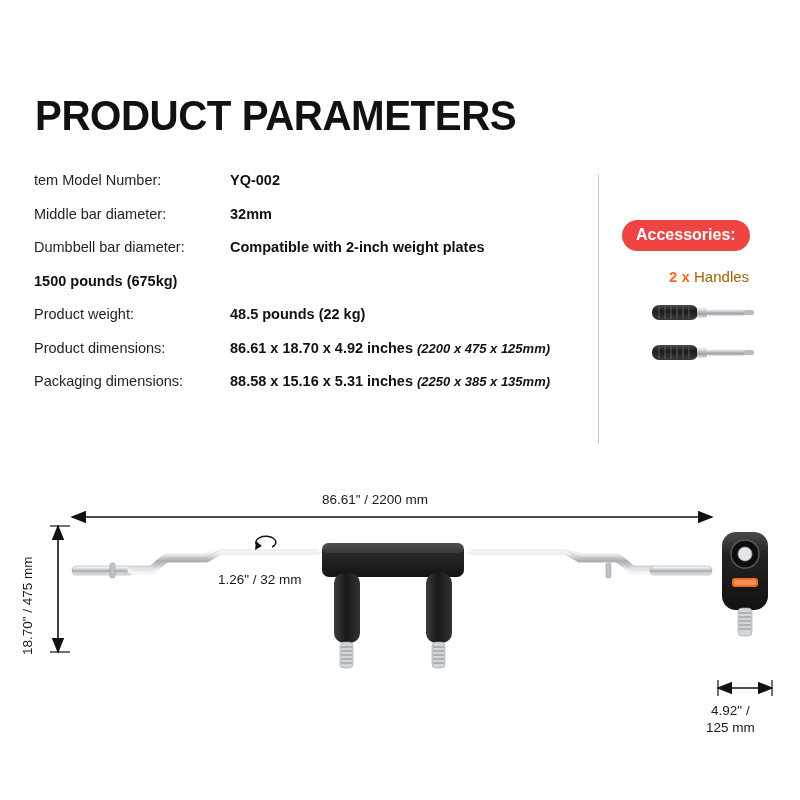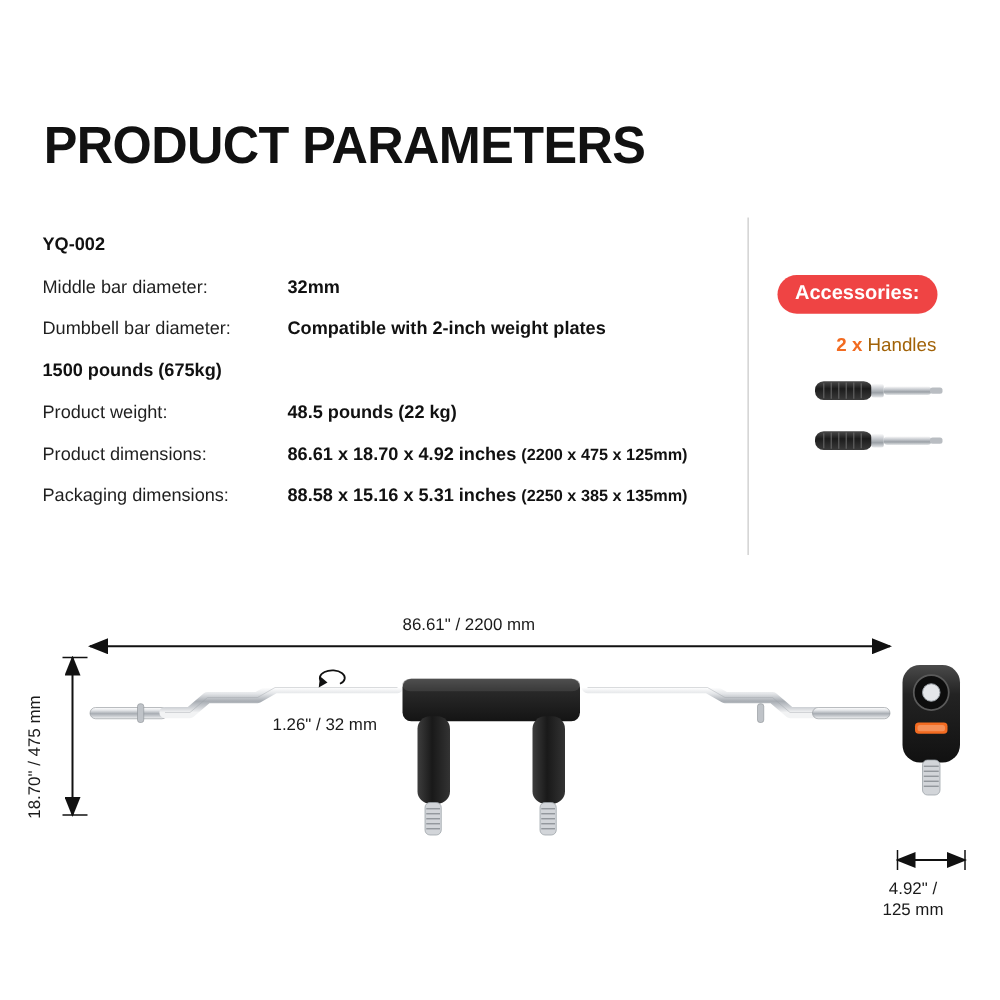--- a/index.html
+++ b/index.html
@@ -46,25 +46,25 @@
     width: 196px;
     font-size: 14.5px;
     color: #1f1f1f;
     white-space: nowrap;
   }
   .spec-value {
     font-size: 14.5px;
     font-weight: bold;
     color: #111111;
     white-space: nowrap;
-    margin-top: 16px;
   }
   .spec-value .sub {
     font-size: 13px;
     font-weight: bold;
+    font-style: italic;
   }
 
   
   .v-divider {
     position: absolute;
     left: 598px;
     top: 174px;
     width: 1px;
     height: 270px;
     background: #c9c9c9;
@@ -150,20 +150,21 @@
   }
 </style>
 </head>
 <body>
 
 <div class="page-title">PRODUCT PARAMETERS</div>
 
 <div class="spec-table">
 
   <div class="spec-row">
+    <div class="spec-label">tem Model Number:</div>
     <div class="spec-value"><span>YQ-002</span></div>
   </div>
 
   <div class="spec-row">
     <div class="spec-label">Middle bar diameter:</div>
     <div class="spec-value"><span>32mm</span></div>
   </div>
 
 
   <div class="spec-row">

